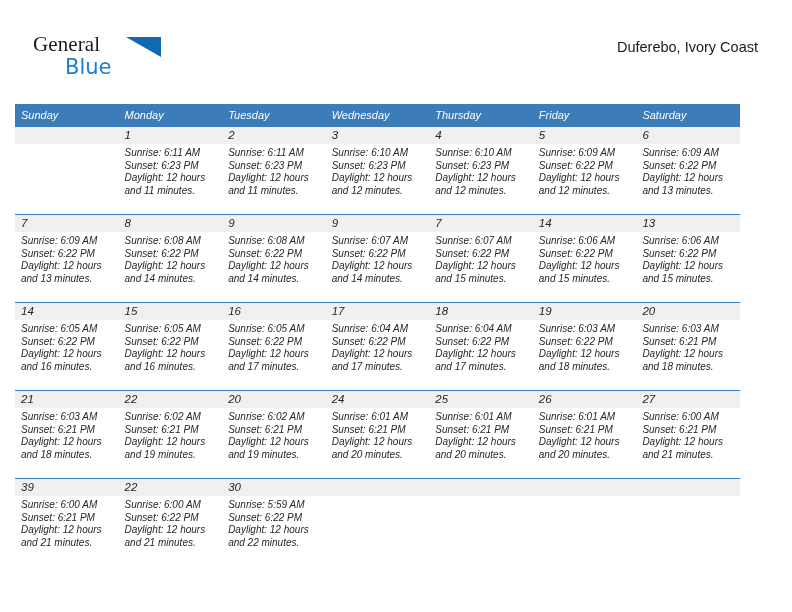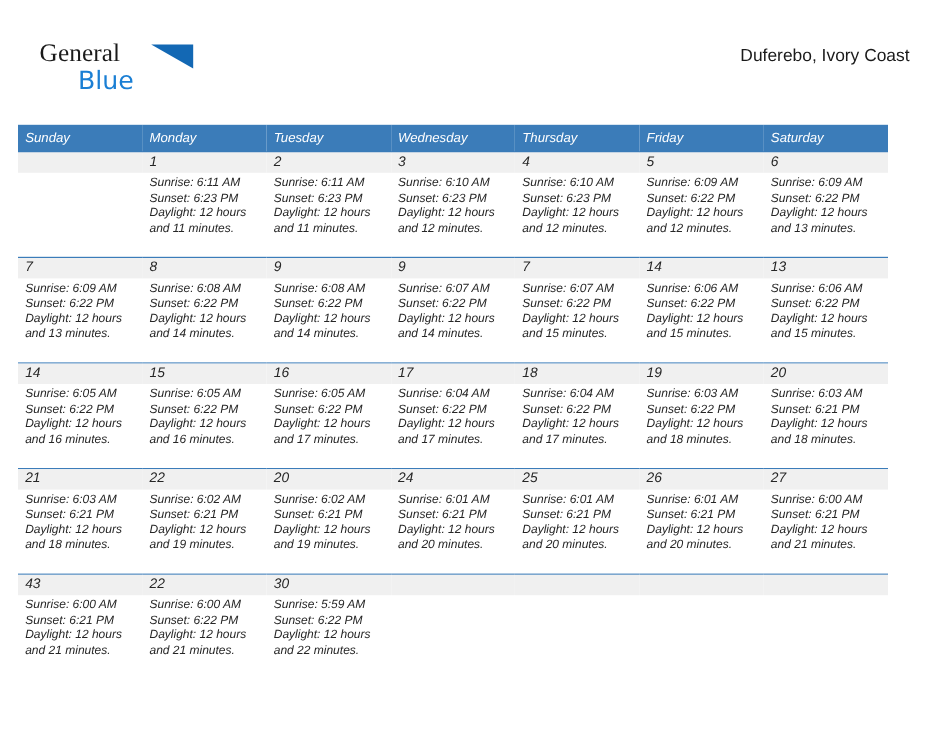--- a/index.html
+++ b/index.html
@@ -493,21 +493,21 @@
                 <div>Sunset: 6:21 PM</div>
                 <div>Daylight: 12 hours</div>
                 <div>and 21 minutes.</div>
               </div>
             </div>
           </td>
         </tr>
         <tr class="week-row">
           <td>
             <div class="daycell">
-              <div class="daynum">43</div>
+              <div class="daynum">39</div>
               <div class="dayinfo">
                 <div>Sunrise: 6:00 AM</div>
                 <div>Sunset: 6:21 PM</div>
                 <div>Daylight: 12 hours</div>
                 <div>and 21 minutes.</div>
               </div>
             </div>
           </td>
           <td>
             <div class="daycell">

